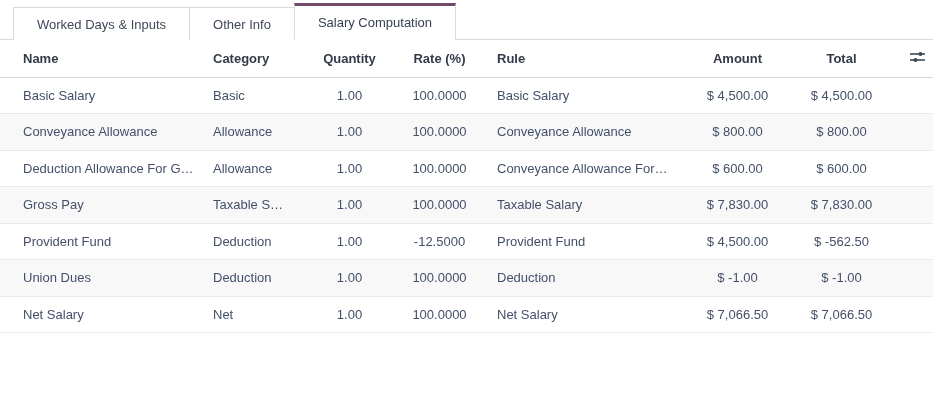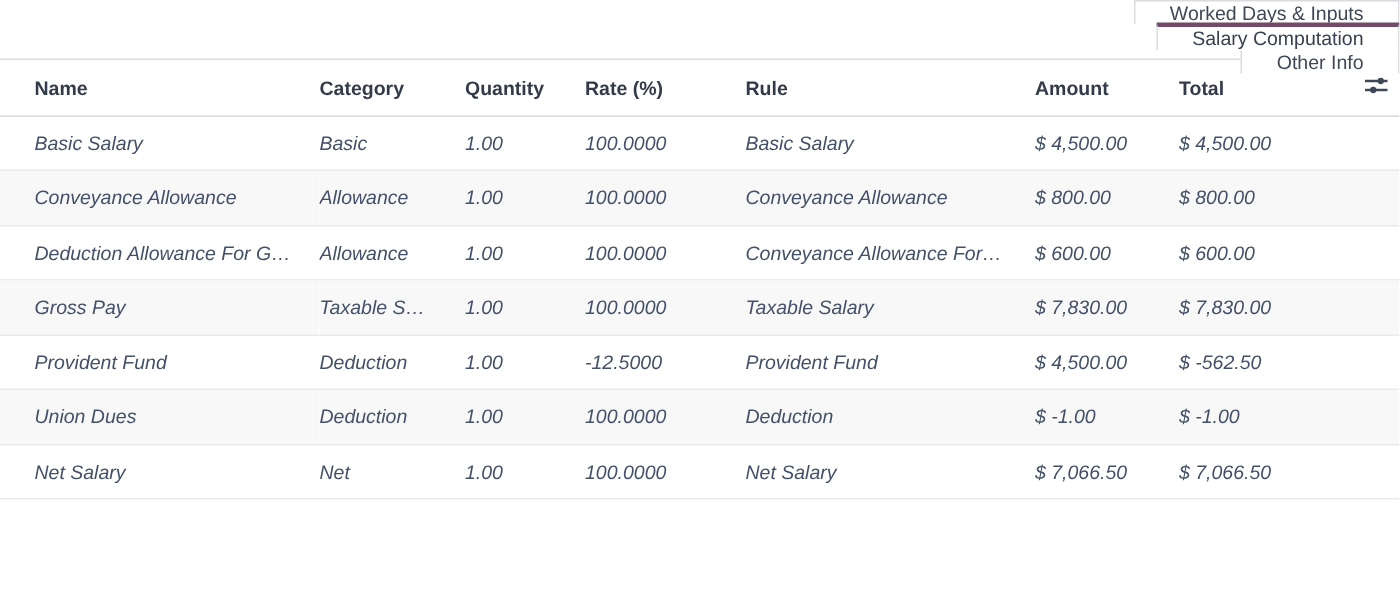--- a/index.html
+++ b/index.html
@@ -12,21 +12,20 @@
   .page { width: 933px; height: 408px; background: #fff; }
 
   
   .tab-bar {
     display: flex;
     align-items: flex-end;
     height: 40px;
     padding-left: 13px;
     border-bottom: 1px solid #d9dbdf;
     background: #fff;
-    flex-direction: column;
   }
   .tab {
     height: 33px;
     display: flex;
     align-items: center;
     padding: 0 23px;
     background: #fff;
     border: 1px solid #d9dbdf;
     border-bottom: none;
     font-size: 13px;
@@ -75,45 +74,45 @@
     cursor: pointer;
   }
   tbody td {
     height: 36.5px;
     vertical-align: middle;
     border-bottom: 1px solid #e8eaee;
     white-space: nowrap;
     overflow: hidden;
     text-overflow: clip;
   }
-  tbody tr { background: #ffffff; cursor: pointer; font-style: italic; }
+  tbody tr { background: #ffffff; cursor: pointer; }
   tbody tr:nth-child(even) { background: #f8f8f9; }
 
   .al { text-align: left; }
-  .ar { text-align: left; }
+  .ar { text-align: center; }
   th.first, td.first { padding-left: 23px; }
   th.rule-col, td.rule-col { padding-left: 7px; }
   th.ar, td.ar { padding-right: 1px; }
 
   .icon-cell { text-align: left; padding-left: 9px; }
   .sliders-btn {
     background: none; border: none; cursor: pointer;
     display: inline-flex; align-items: center; justify-content: center;
     padding: 2px;
   }
 </style>
 </head>
 <body>
 
 <div class="page">
 
   <div class="tab-bar">
     <div class="tab">Worked Days &amp; Inputs</div>
+    <div class="tab">Other Info</div>
     <div class="tab active">Salary Computation</div>
-    <div class="tab">Other Info</div>
   </div>
 
   <table>
     <colgroup>
       <col class="c-name">
         <col class="c-category">
         <col class="c-quantity">
       <col class="c-rate">
         <col class="c-rule">
         <col class="c-amount">

